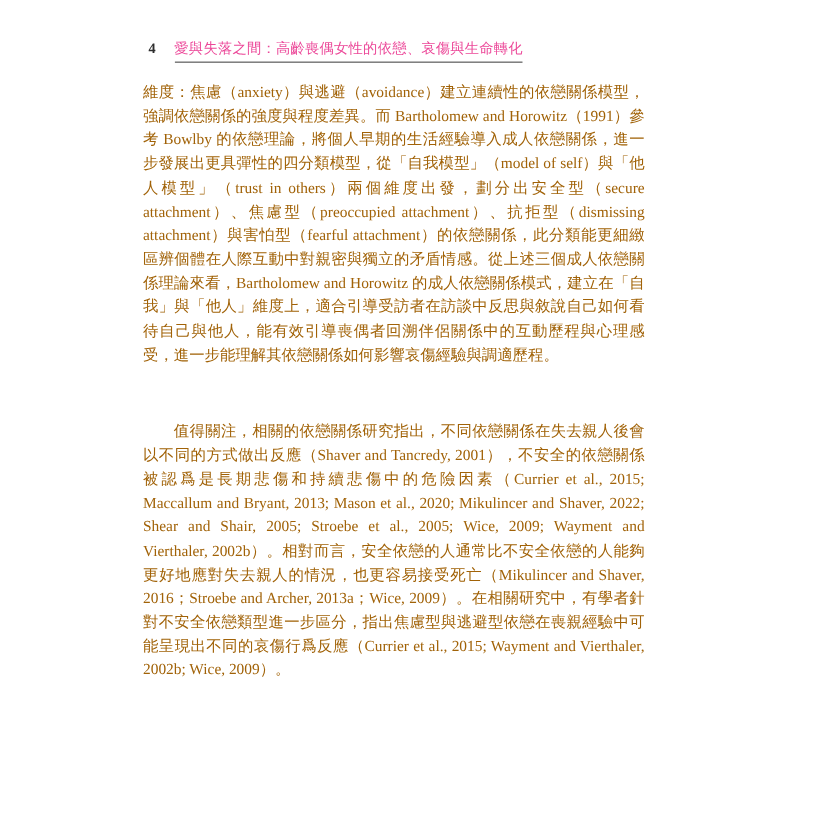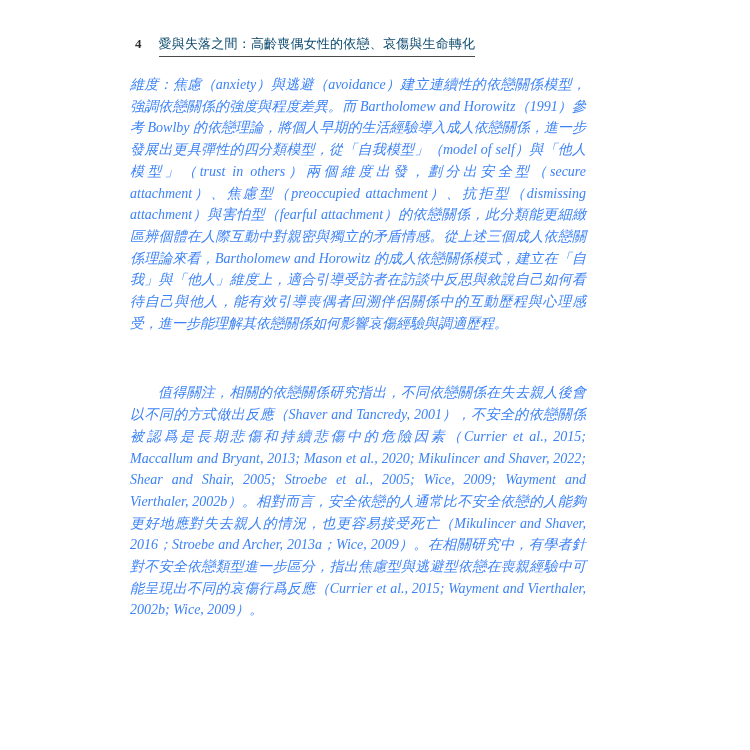--- a/index.html
+++ b/index.html
@@ -26,35 +26,34 @@
   }
   .page-num {
     font-size: 13px;
     font-weight: bold;
     color: #2e2e2e;
   }
   .running-title {
     margin-left: 17px;
     font-size: 13px;
     letter-spacing: 0.2px;
-    color: #0c4a6e;
+    color: #ec4899;
     border-bottom: 1px solid #4a4a4a;
     padding-bottom: 3px;
   }
   .body-text {
     position: absolute;
     left: 130px;
     top: 74px;
     width: 456px;
     font-size: 14px;
     line-height: 21.7px;
     text-align: justify;
     text-justify: inter-character;
-    color: #3b82f6;
-    font-style: italic;
+    color: #a16207;
   }
   .body-text p {
     margin: 0;
     padding: 0;
   }
   .body-text p.indent {
     text-indent: 2em;
     margin-top: 48px;
   }
 </style>

